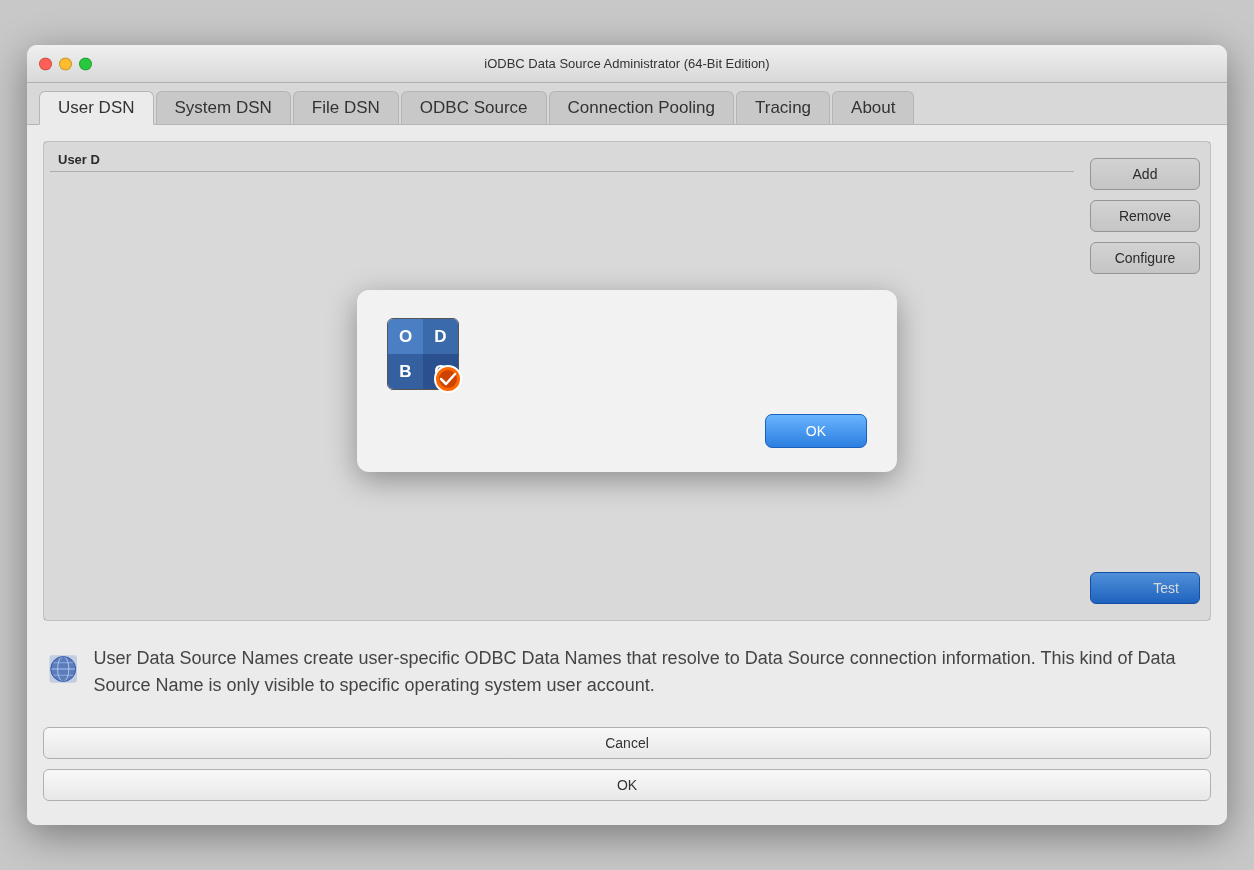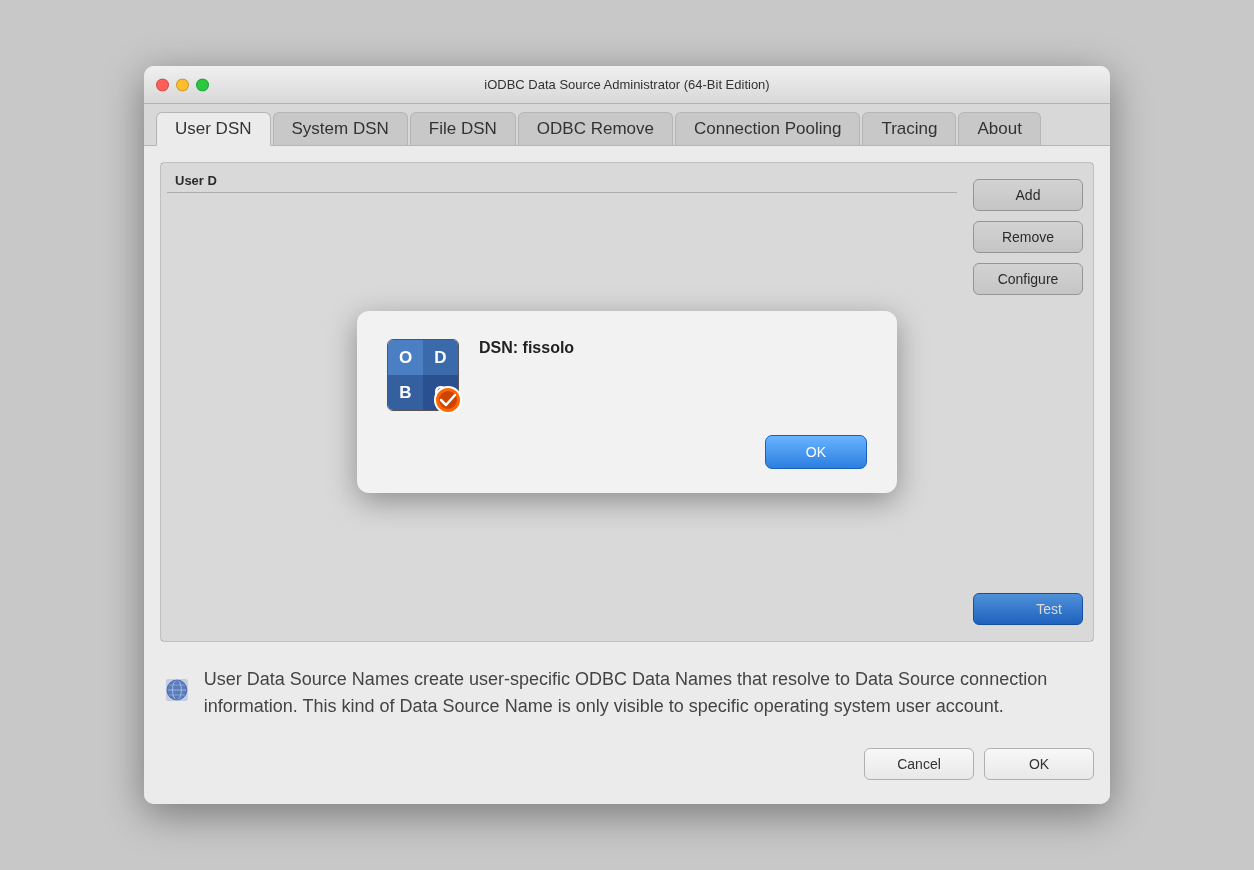--- a/index.html
+++ b/index.html
@@ -10,21 +10,21 @@
       font-size: 13px;
       display: flex;
       justify-content: center;
       align-items: center;
       width: 1254px;
       height: 870px;
       overflow: hidden;
     }
 
     .window {
-      width: 966px;
+      width: 1200px;
       background: #ebebeb;
       border-radius: 10px;
       box-shadow: 0 10px 40px rgba(0,0,0,0.4);
       overflow: hidden;
     }
 
     .title-bar {
       background: linear-gradient(to bottom, #f0f0f0, #d8d8d8);
       border-bottom: 1px solid #b0b0b0;
       padding: 10px 16px;
@@ -163,20 +163,21 @@
       font-size: 18px;
       color: #444;
       line-height: 1.5;
     }
 
     .bottom-buttons {
       display: flex;
       justify-content: flex-end;
       gap: 10px;
       padding: 4px 0 8px;
+      flex-direction: column;
     }
 
     
     .dialog-overlay {
       position: absolute;
       top: 0; left: 0; right: 0; bottom: 0;
       background: rgba(0,0,0,0.15);
       display: flex;
       justify-content: center;
       align-items: center;
@@ -286,21 +287,21 @@
       <div class="wc-btn wc-min"></div>
       <div class="wc-btn wc-max"></div>
     </div>
     <span class="title-bar-text">iODBC Data Source Administrator  (64-Bit Edition)</span>
   </div>
 
   <div class="tab-bar">
     <div class="tab active">User DSN</div>
     <div class="tab">System DSN</div>
     <div class="tab">File DSN</div>
-    <div class="tab">ODBC Remove</div>
+    <div class="tab">ODBC Source</div>
     <div class="tab">Connection Pooling</div>
     <div class="tab">Tracing</div>
     <div class="tab">About</div>
   </div>
 
   <div class="main-content">
     <div class="content-area">
 
       <div class="list-panel">
         <div class="list-header">User D</div>
@@ -327,21 +328,20 @@
               </div>
 
               <svg class="badge-check" viewBox="0 0 30 30">
                 <circle cx="15" cy="15" r="13" fill="#ff6600" stroke="white" stroke-width="2"></circle>
                 <circle cx="15" cy="15" r="9" fill="#cc4400"></circle>
                 <polyline points="8,15 13,20 22,10" fill="none" stroke="white" stroke-width="2.5" stroke-linecap="round" stroke-linejoin="round"></polyline>
               </svg>
             </div>
 
             <div>
-              <div class="dialog-title">DSN: fissolo</div>
             </div>
           </div>
           <div class="dialog-footer">
             <button class="btn-ok-dialog">OK</button>
           </div>
         </div>
       </div>
     </div>
 
     <div class="info-section">

